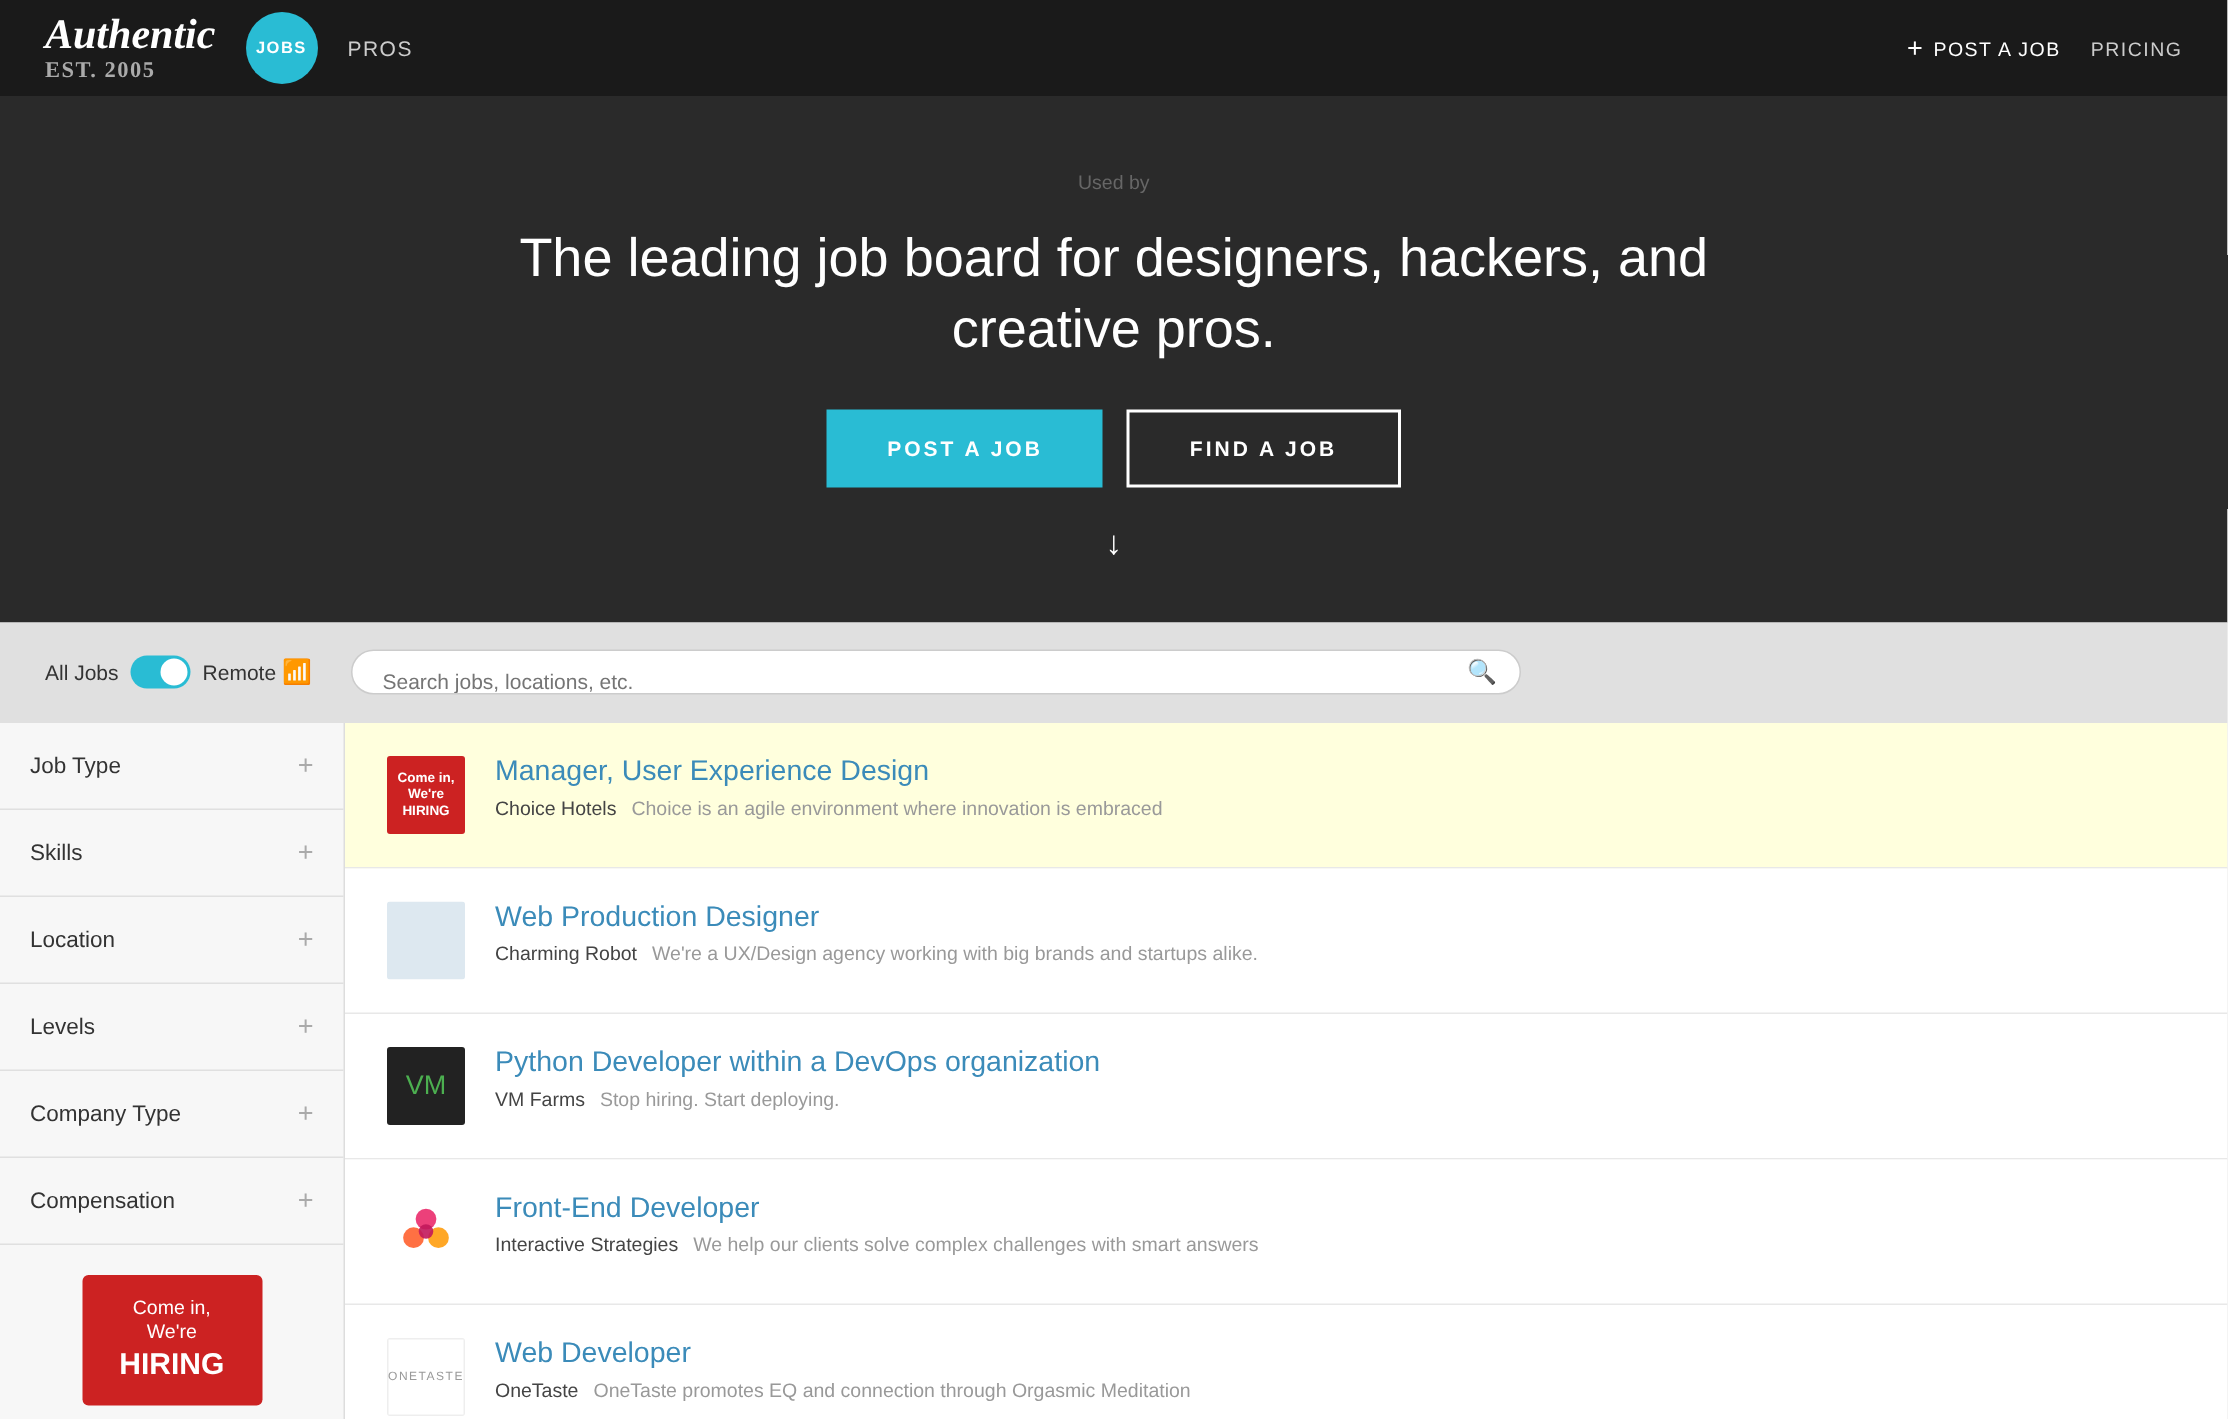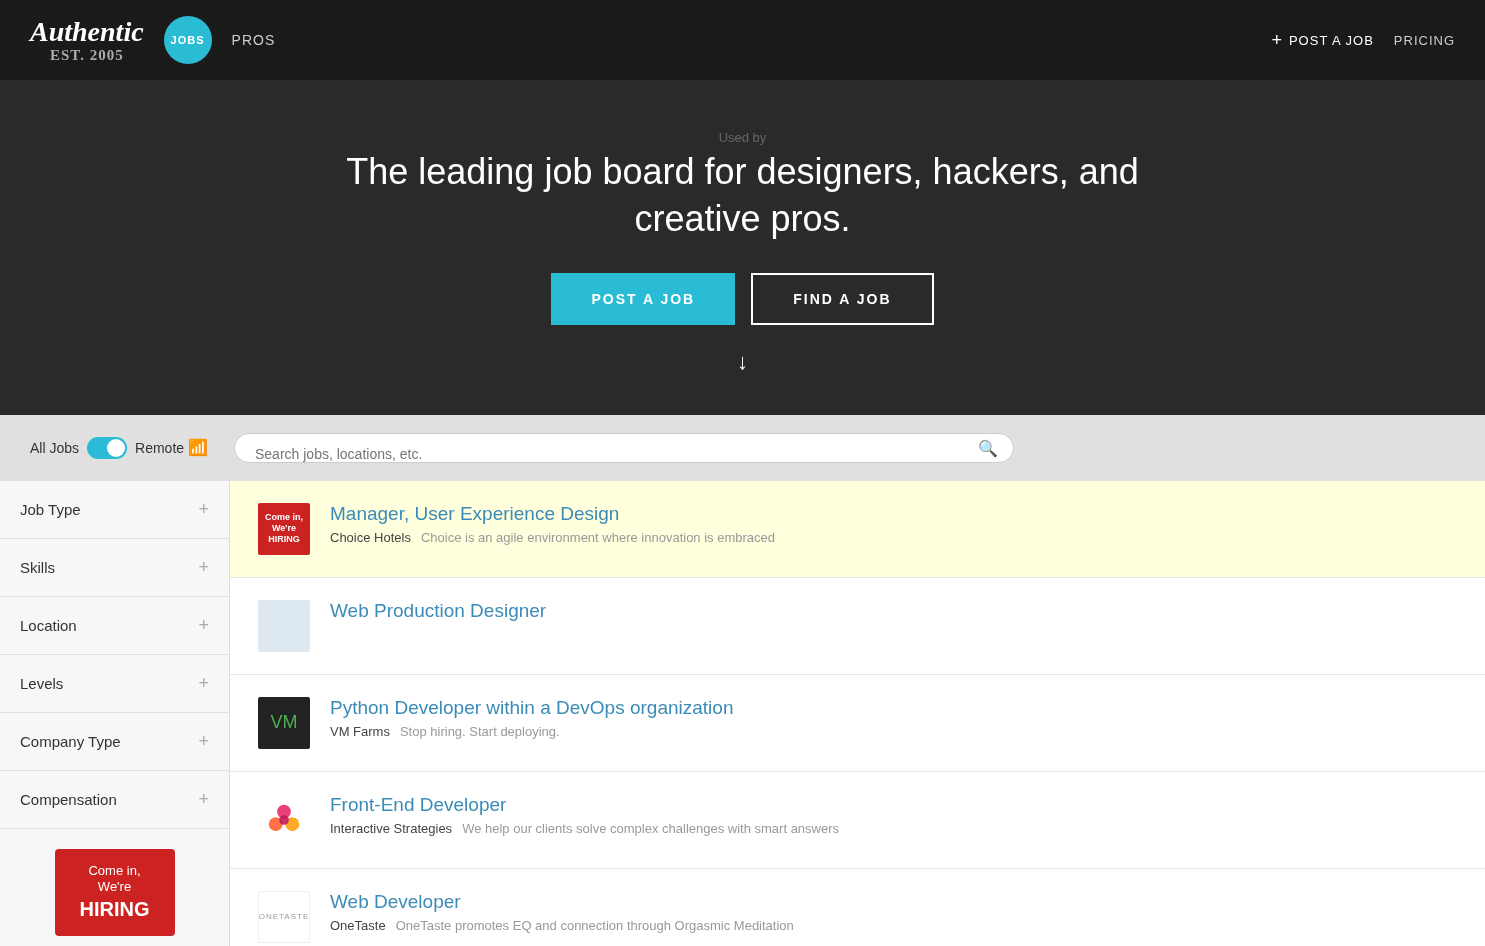--- a/index.html
+++ b/index.html
@@ -4,23 +4,22 @@
   <style>
     * { margin: 0; padding: 0; box-sizing: border-box; }
     body { font-family: 'Helvetica Neue', Arial, sans-serif; background: #f0f0f0; }
 
     
     .navbar {
       background: #1a1a1a;
       display: flex;
       align-items: center;
       padding: 0 30px;
-      height: 80px;
+      height: 64px;
       position: relative;
-      text-align: center;
     }
     .nav-logo {
       color: white;
       font-size: 28px;
       font-family: Georgia, serif;
       font-style: italic;
       font-weight: bold;
       margin-right: 20px;
       line-height: 1;
     }
@@ -80,21 +79,21 @@
 
     
     .hero {
       background: #2a2a2a;
       text-align: center;
       padding: 50px 20px 40px;
     }
     .hero-used-by {
       color: #666;
       font-size: 13px;
-      margin-bottom: 4px;
+      margin-bottom: 20px;
     }
     .hero-title {
       color: white;
       font-size: 36px;
       font-weight: 300;
       max-width: 900px;
       margin: 0 auto 30px;
       line-height: 1.3;
     }
     .hero-buttons {
@@ -435,20 +434,24 @@
         </div>
       </div>
     </div>
 
     <div class="job-card">
       <div class="job-logo">
         <div class="job-logo-charming"></div>
       </div>
       <div class="job-info">
         <div class="job-title">Web Production Designer</div>
+        <div class="job-meta">
+          <span class="job-company">Charming Robot</span>
+          <span class="job-desc">We're a UX/Design agency working with big brands and startups alike.</span>
+        </div>
       </div>
     </div>
 
     <div class="job-card">
       <div class="job-logo">
         <div class="job-logo-vm">
           <span style="color:#4caf50; font-size:18px; font-weight:normal;">VM</span>
         </div>
       </div>
       <div class="job-info">

